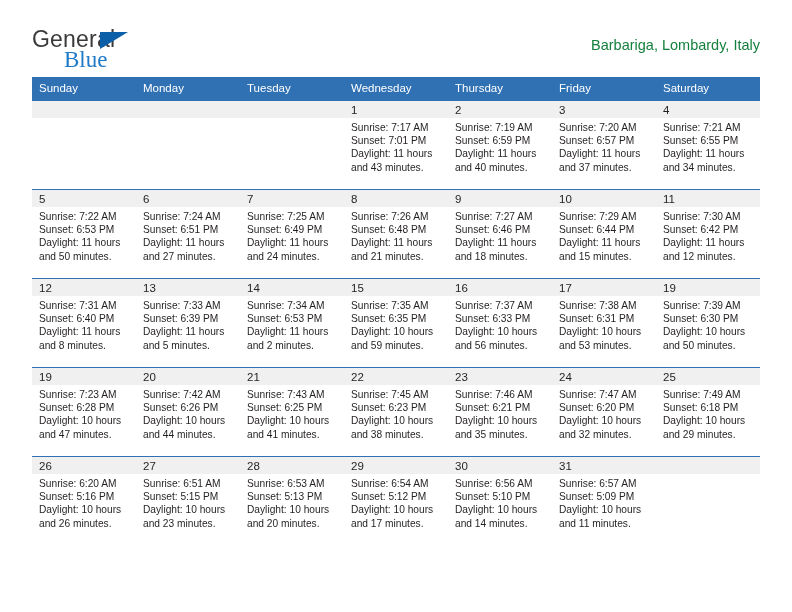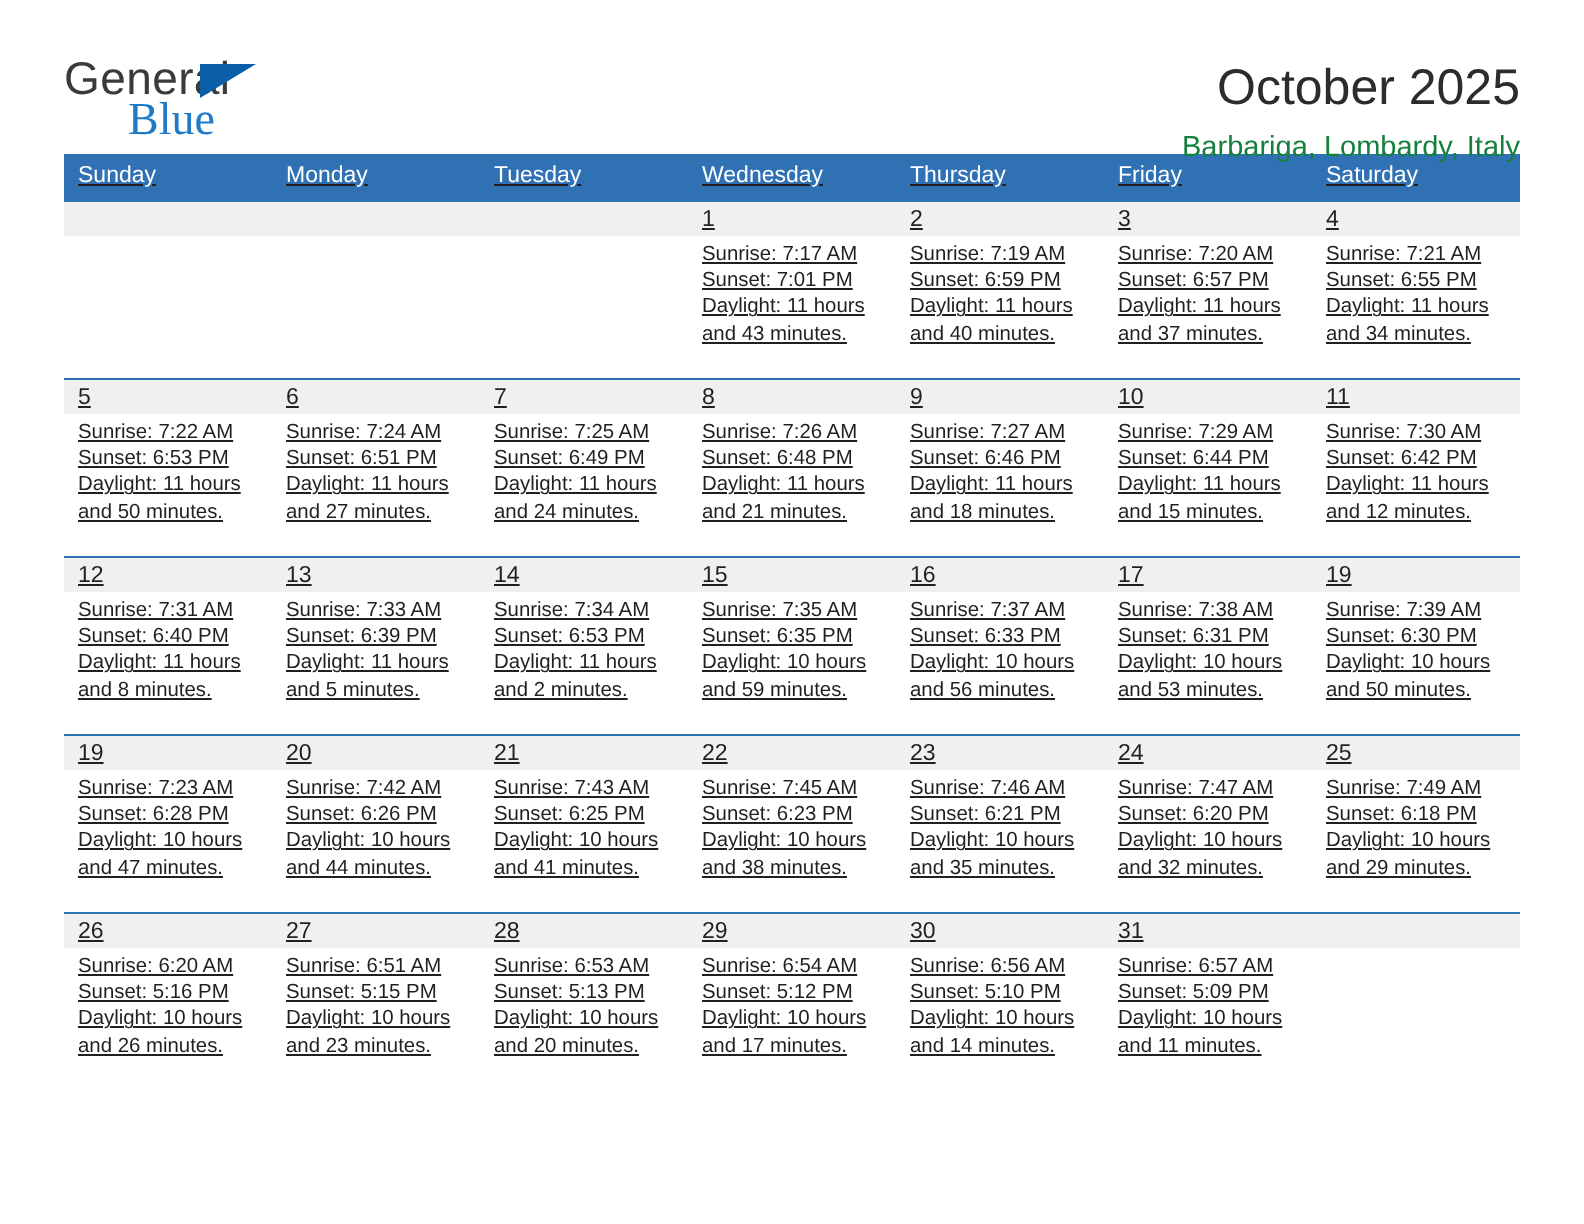--- a/index.html
+++ b/index.html
@@ -75,21 +75,20 @@
     color: #15803d;
     margin-top: 7px;
   }
 
   
   .calendar {
     margin-top: 5px;
     width: 728px;
     border-collapse: collapse;
     table-layout: fixed;
-    text-decoration: underline;
   }
   .calendar th {
     background: #3071b4;
     color: #ffffff;
     font-size: 11.5px;
     font-weight: normal;
     text-align: left;
     padding: 5px 0 6px 7px;
     height: 21px;
     box-sizing: border-box;
@@ -127,21 +126,20 @@
 
   <div class="topbar">
 
     <div class="logo">
       <span class="logo-general">General</span>
       <span class="logo-tri"></span>
       <span class="logo-blue">Blue</span>
     </div>
 
     <div class="titlewrap">
-      <div class="cal-title">October 2025</div>
       <div class="cal-sub">Barbariga, Lombardy, Italy</div>
     </div>
 
   </div>
 
   <table class="calendar">
     <thead>
       <tr>
         <th>Sunday</th>
         <th>Monday</th>

